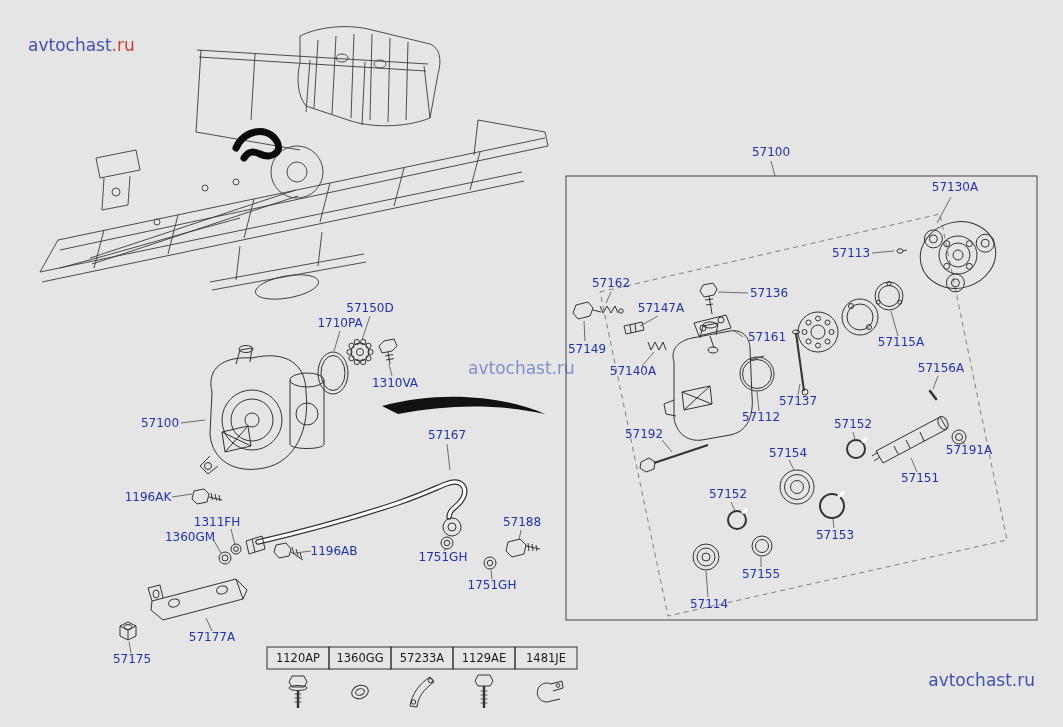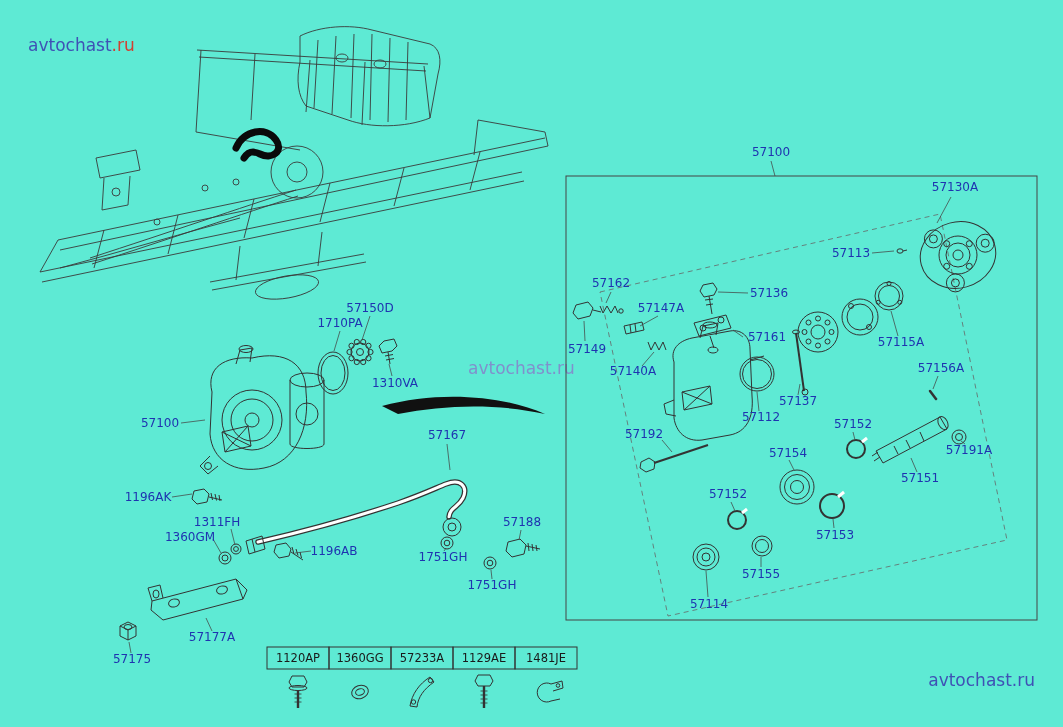--- a/index.html
+++ b/index.html
@@ -1,16 +1,16 @@
 <!DOCTYPE html>
 <html><head>
 <meta charset="utf-8">
 <style>
   html,body{margin:0;padding:0;background:#ffffff;}
-  .stage{position:relative;width:1063px;height:727px;background:#5eead4;overflow:hidden;
+  .stage{position:relative;width:1063px;height:727px;background:#e5e5e5;overflow:hidden;
          font-family:"DejaVu Sans", sans-serif;}
   svg{display:block;}
   svg text{font-family:"DejaVu Sans", sans-serif;}
   .lbl{fill:#1f33b0;font-size:12px;text-anchor:middle;}
   .tbltxt{fill:#1a1a1a;font-size:11.5px;text-anchor:middle;}
   .wm{font-size:17px;}
   .wm-light{fill:#8090cc;}
   .ln{stroke:#3a3a3a;stroke-width:0.9;fill:none;}
   .pt{stroke:#333333;stroke-width:1;fill:none;}
   .leader{stroke:#444444;stroke-width:0.75;fill:none;}

